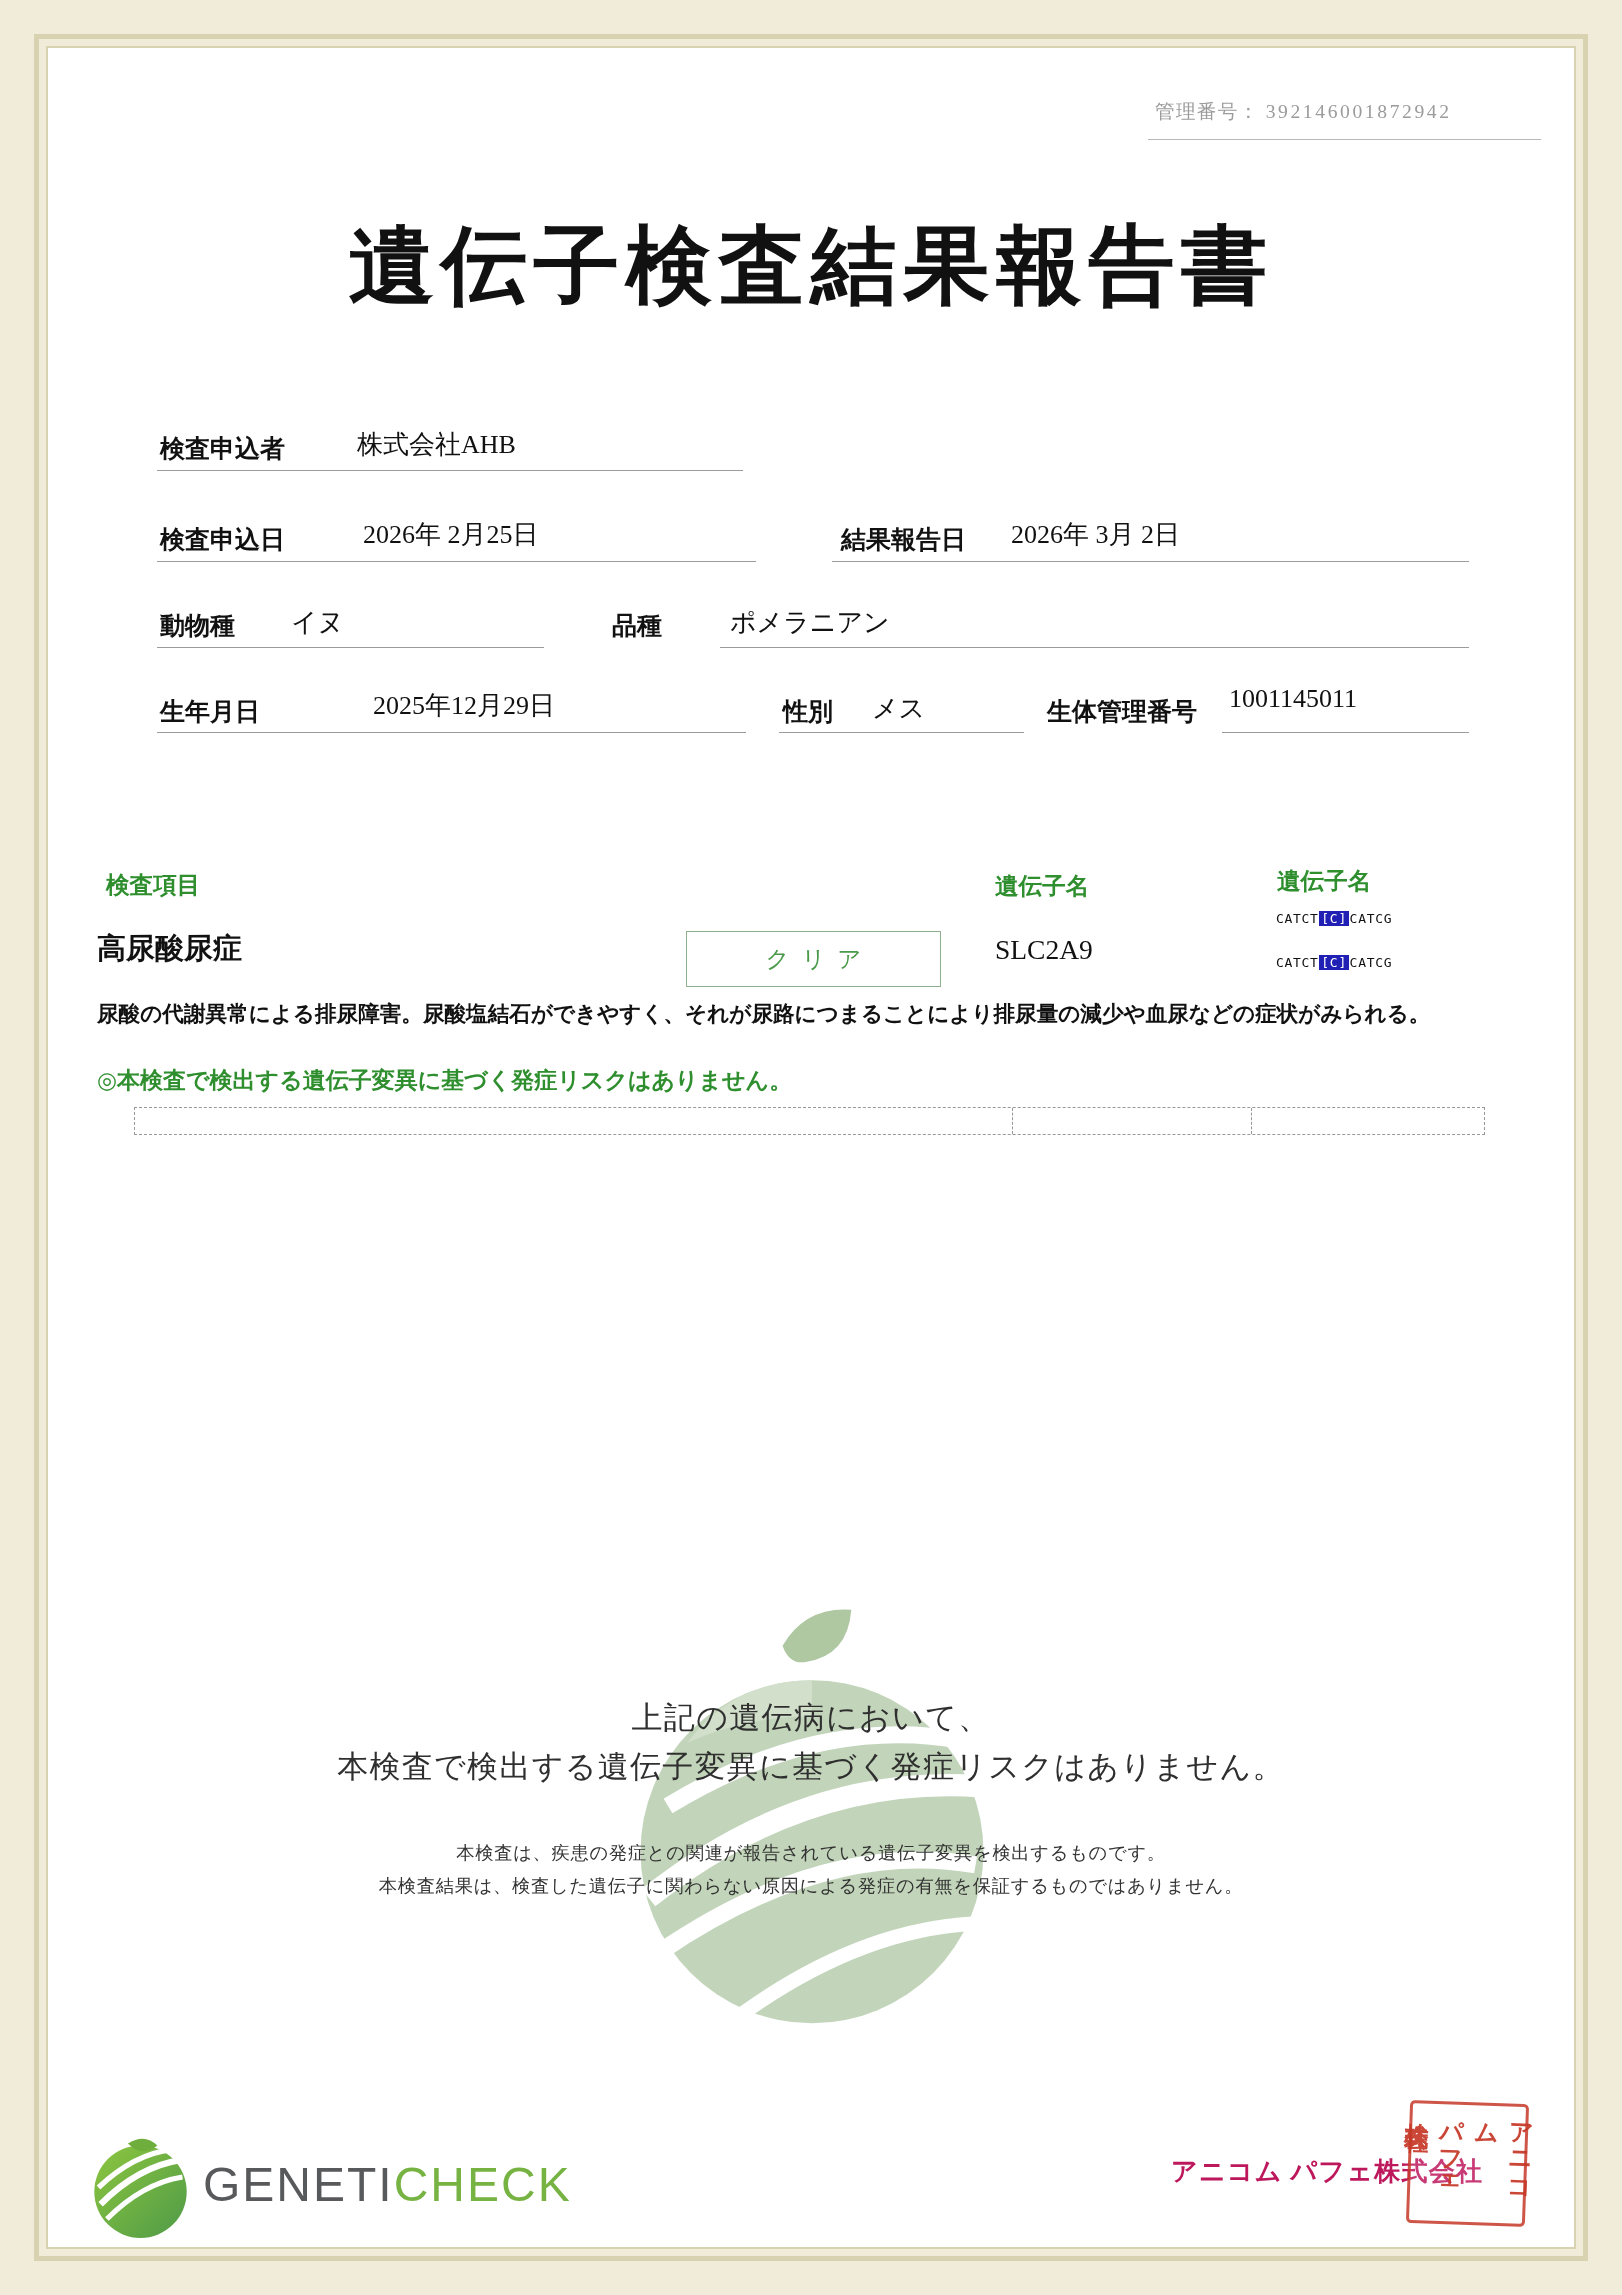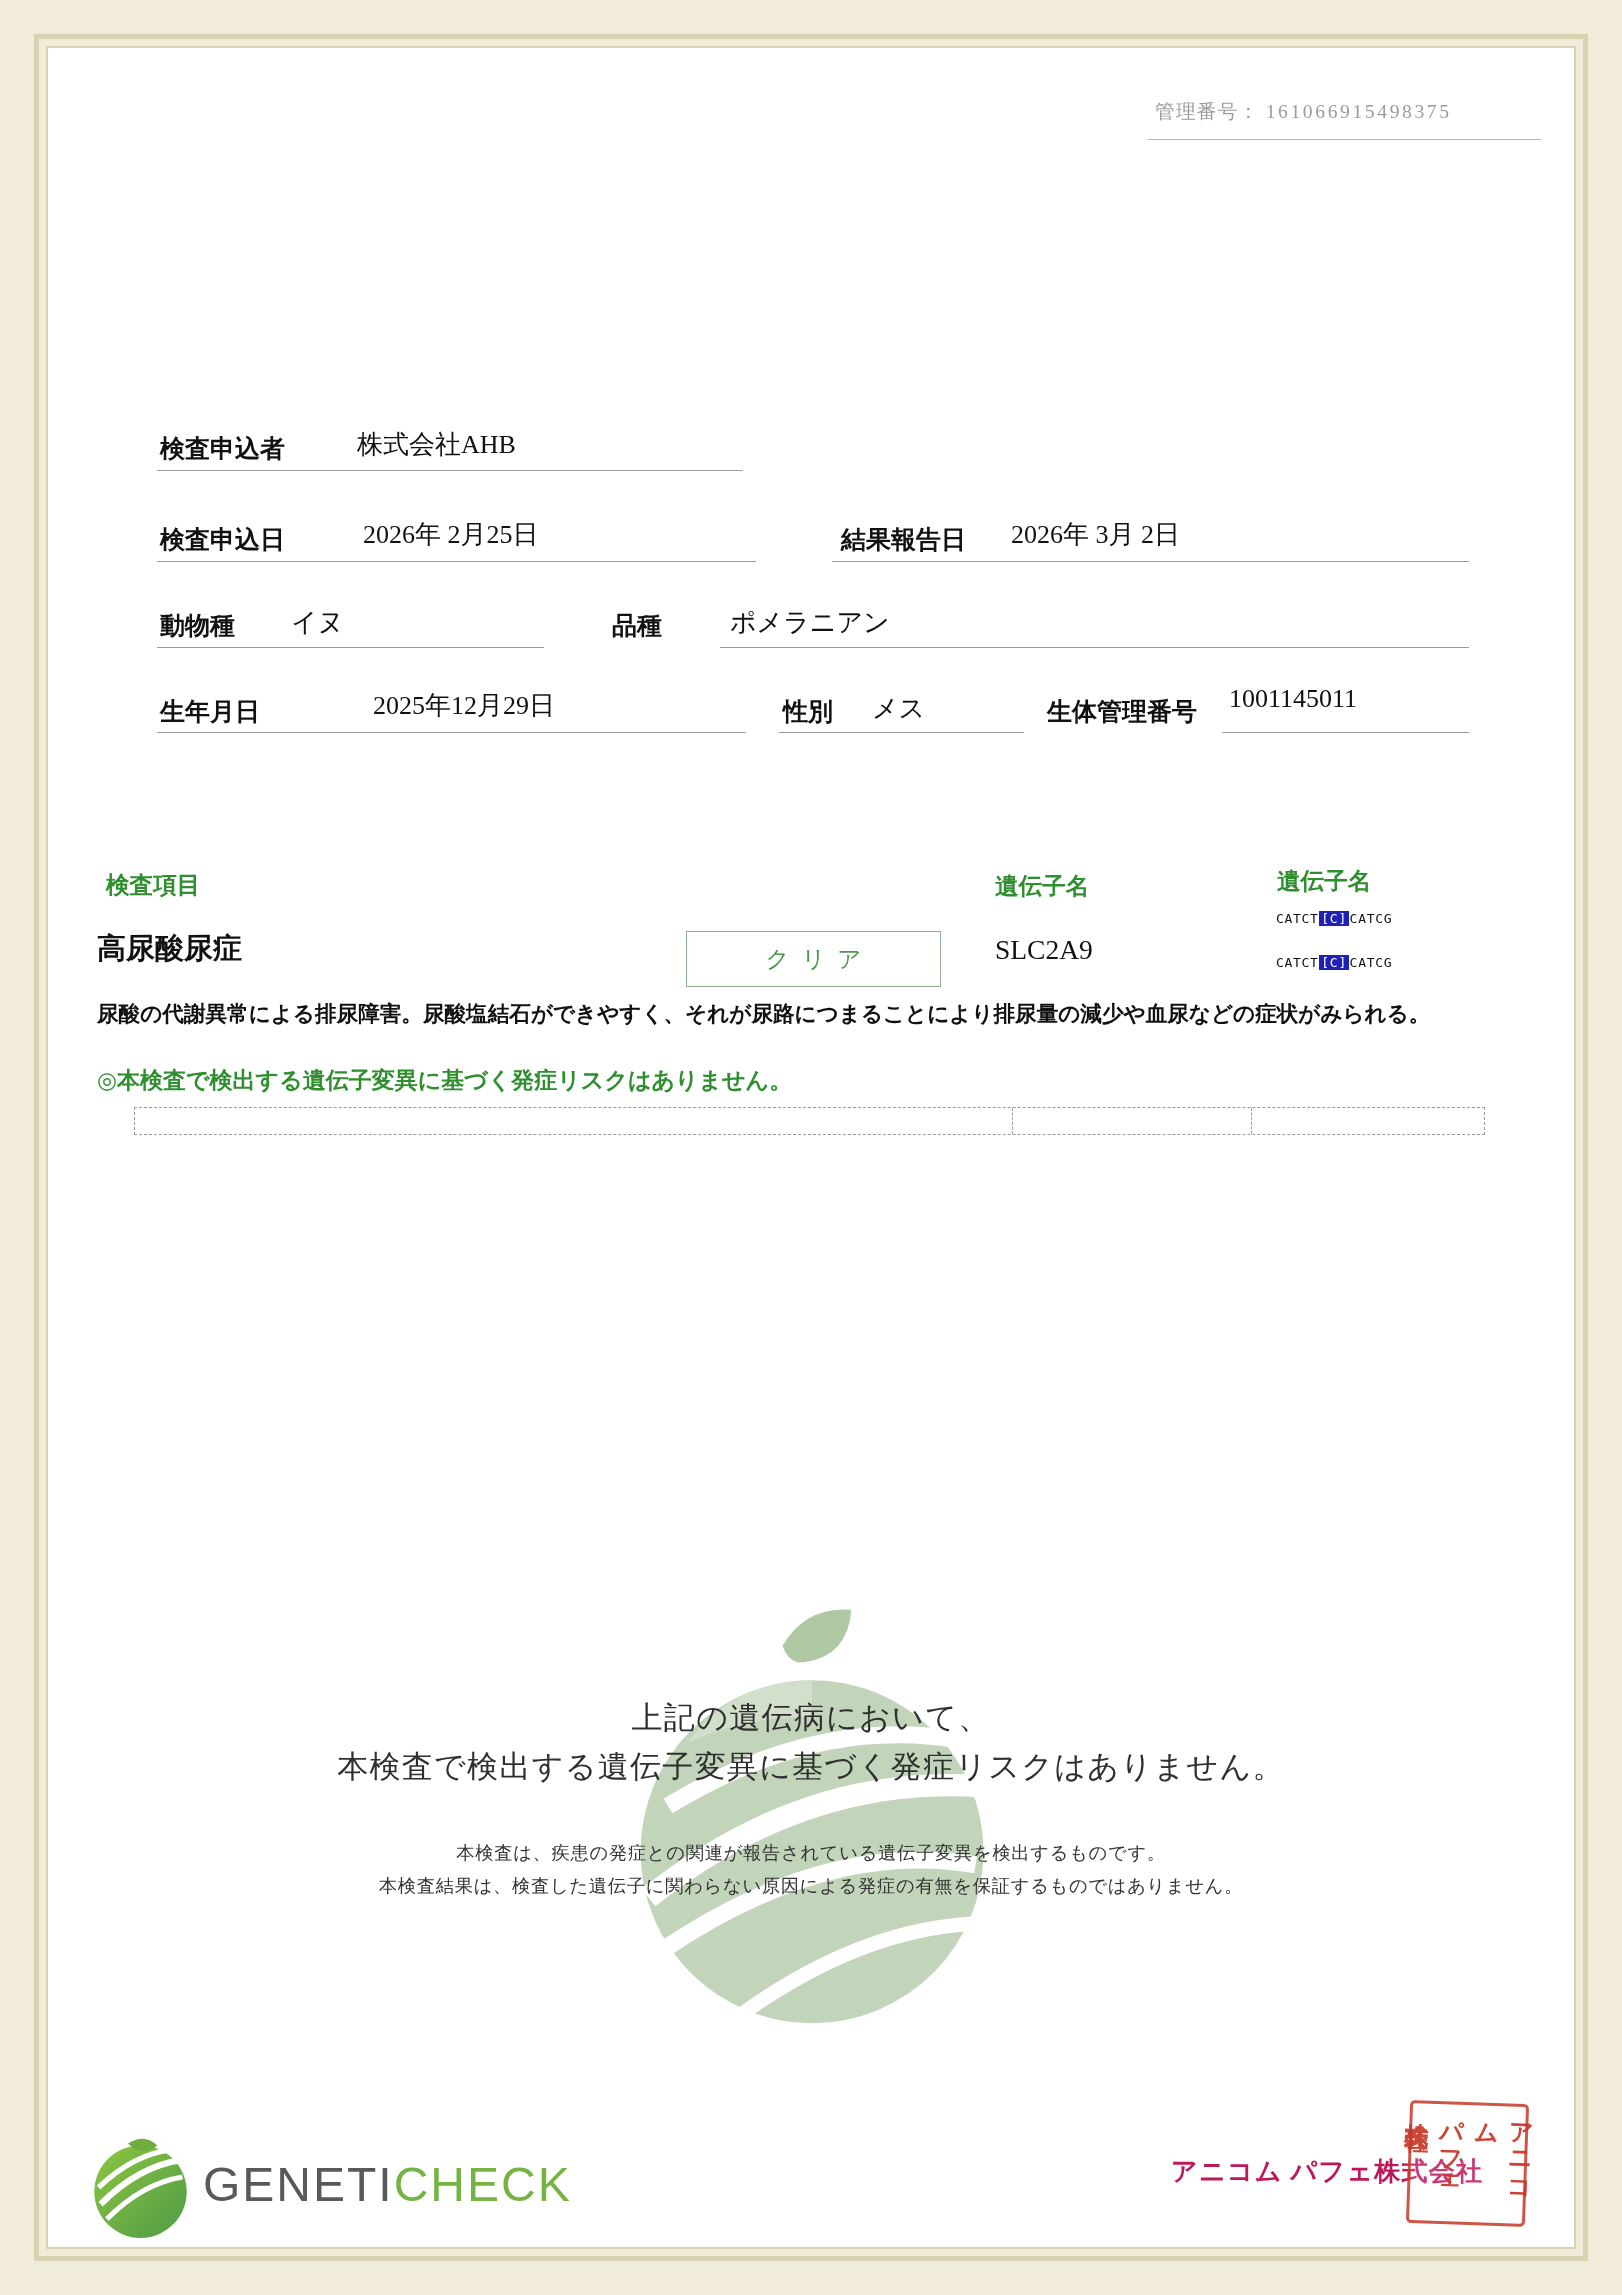--- a/index.html
+++ b/index.html
@@ -52,24 +52,25 @@
 </style>
 </head>
 <body>
 
 <div class="page">
   <div class="frame-outer"></div>
   <div class="frame-inner"></div>
 
   <div class="abs mgmt" style="left:1155px; top:98px;">
     <span>管理番号：</span>
-    <span style="letter-spacing:2.6px;">161066915498375</span>
+    <span style="letter-spacing:2.6px;">392146001872942</span>
   </div>
   <div class="mgmt-line" style="left:1148px; top:139px; width:393px;"></div>
 
+  <div class="abs doc-title" style="left:0; top:208px;">遺伝子検査結果報告書</div>
 
   <div class="abs label" style="left:160px; top:432px;">検査申込者</div>
   <div class="abs value" style="left:357px; top:427px;">株式会社AHB</div>
   <div class="uline" style="left:157px; top:470px; width:586px;"></div>
 
   <div class="abs label" style="left:160px; top:523px;">検査申込日</div>
   <div class="abs value" style="left:363px; top:517px;">2026年 2月25日</div>
   <div class="uline" style="left:157px; top:561px; width:599px;"></div>
 
   <div class="abs label" style="left:841px; top:523px;">結果報告日</div>

